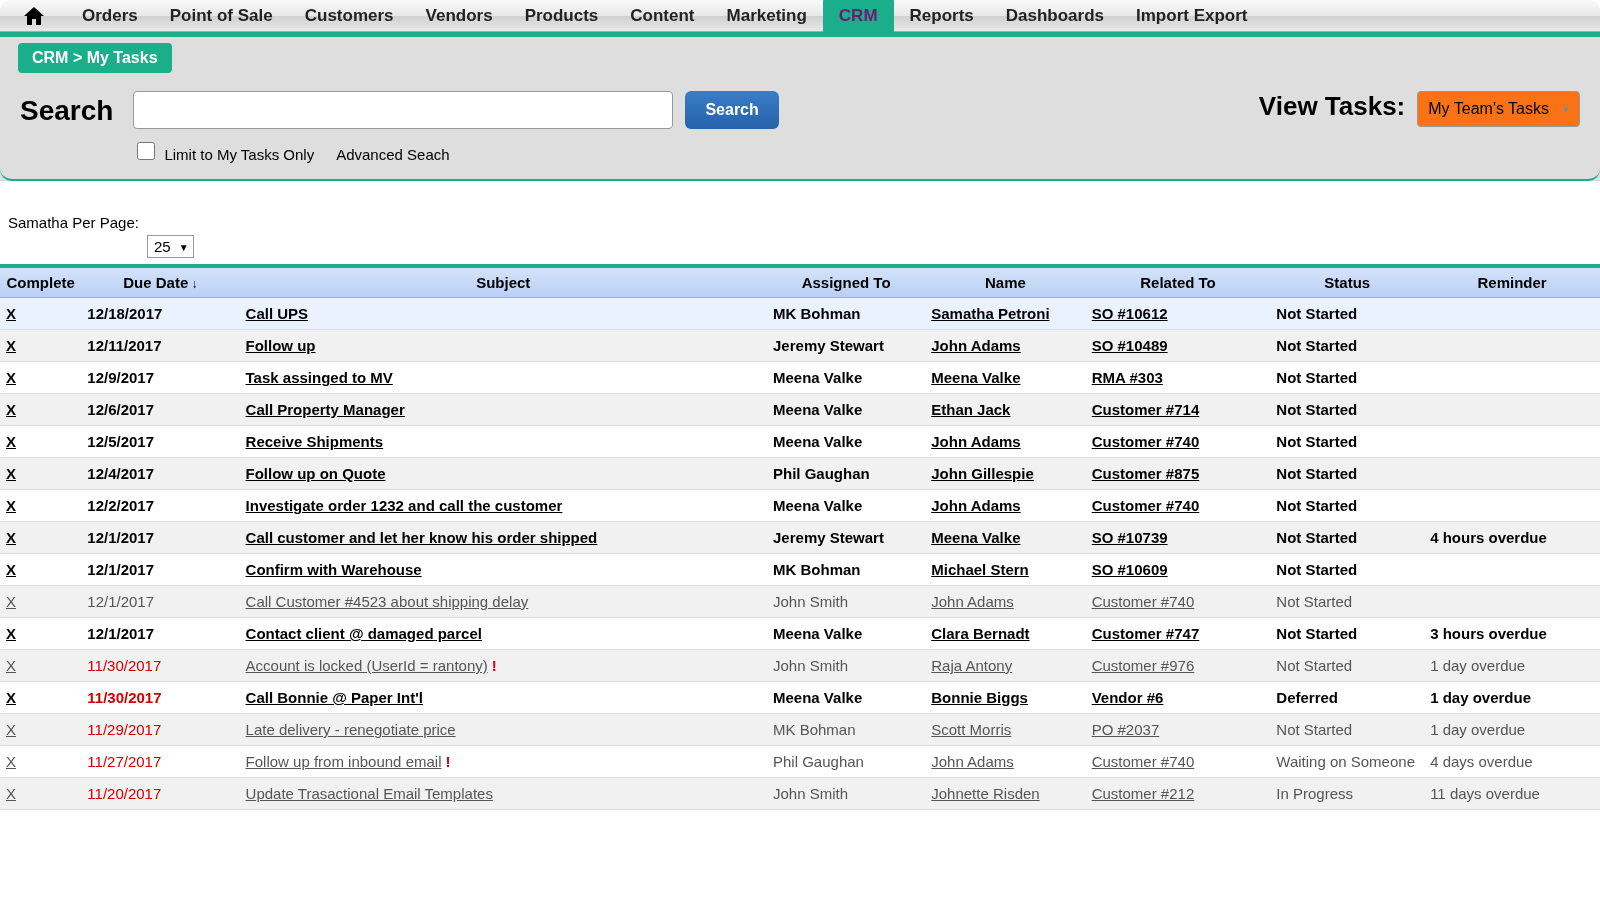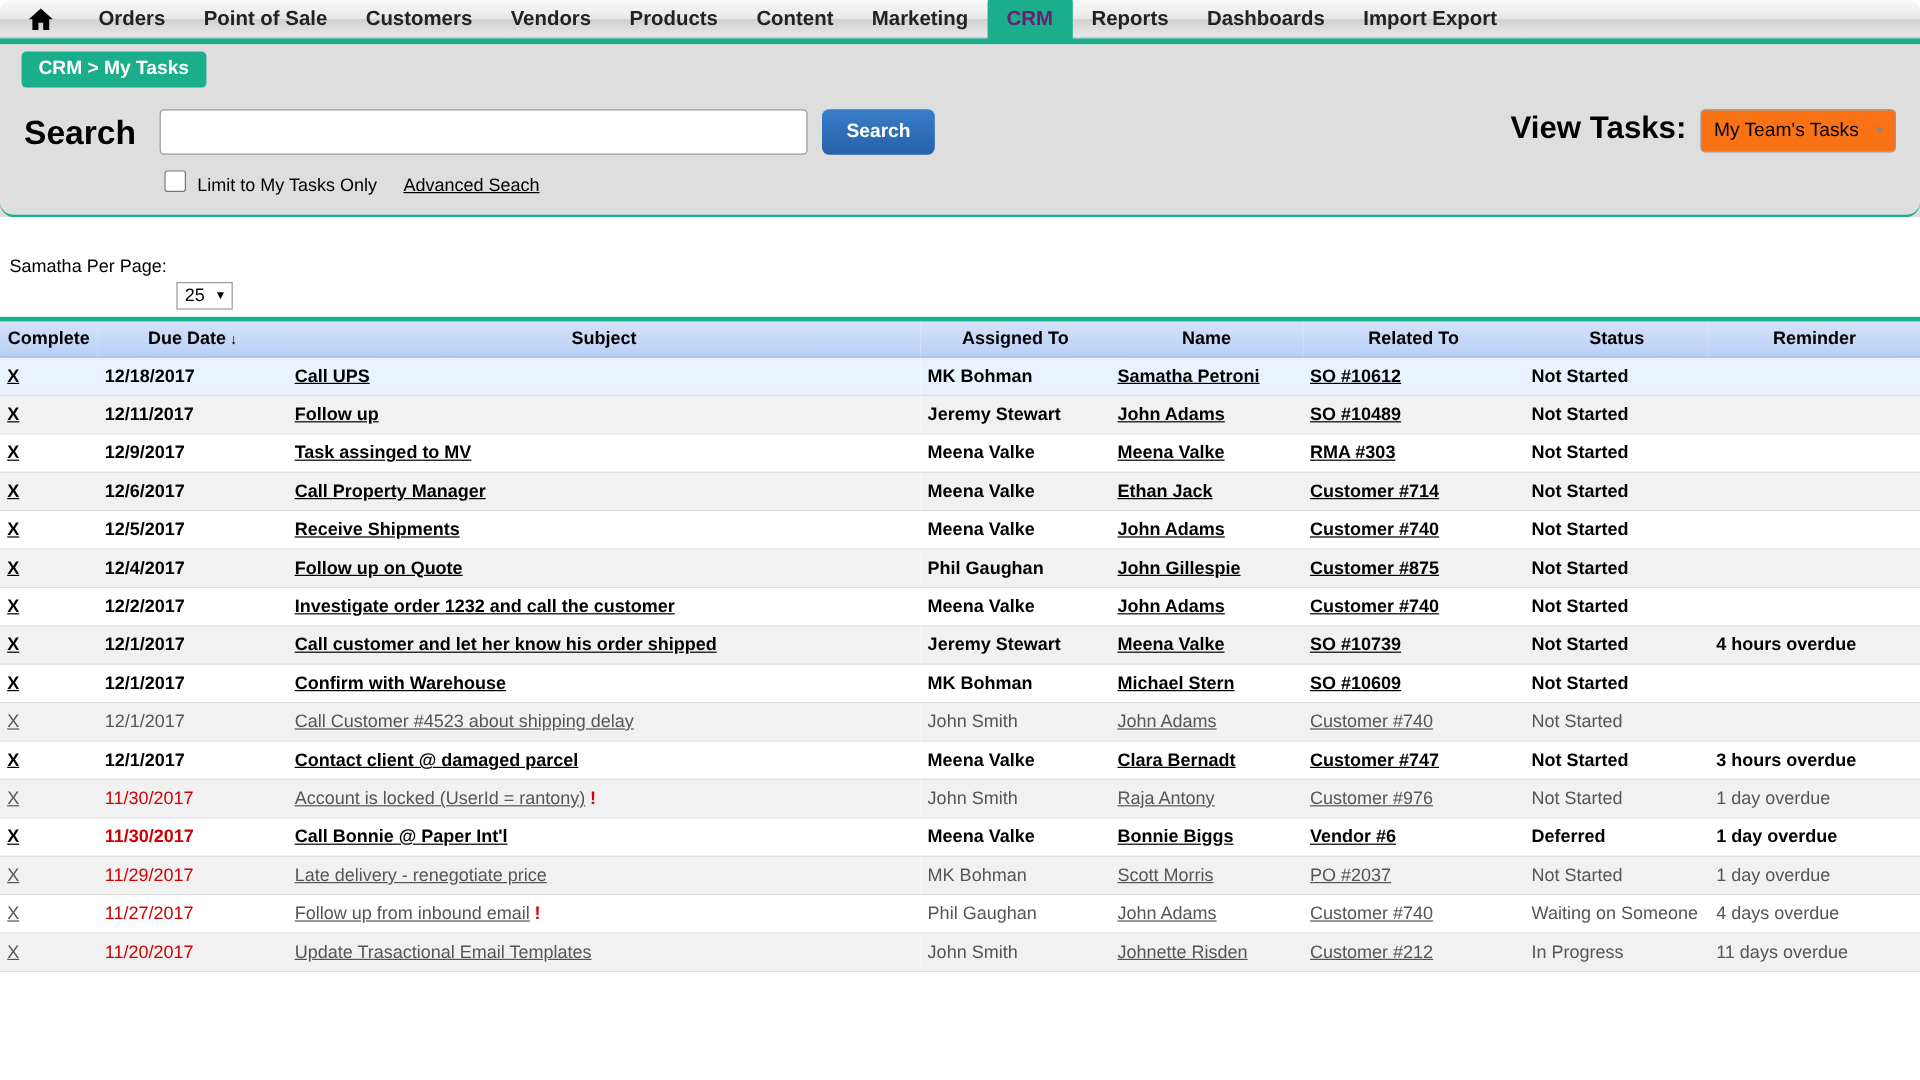--- a/index.html
+++ b/index.html
@@ -100,21 +100,20 @@
   .limit-row {
     display: flex;
     align-items: flex-end;
     gap: 6px;
     font-size: 15px;
   }
   .limit-row input[type="checkbox"] {
     width: 18px; height: 18px;
   }
   .advanced-link {
-    text-decoration: underline;
     margin-left: 16px;
     cursor: pointer;
   }
   .view-tasks {
     margin-left: auto;
     display: flex;
     align-items: flex-start;
     gap: 12px;
     padding-right: 0px;
   }

